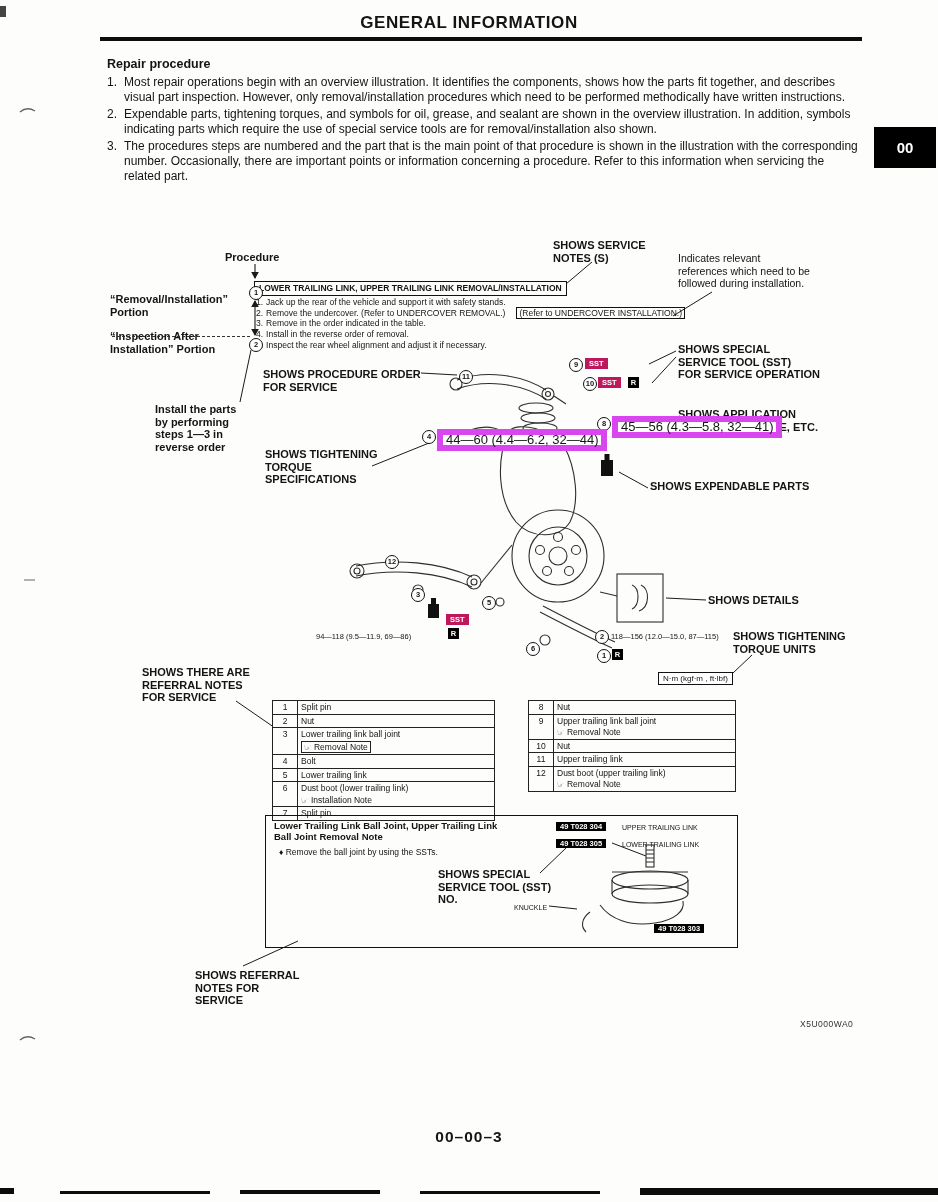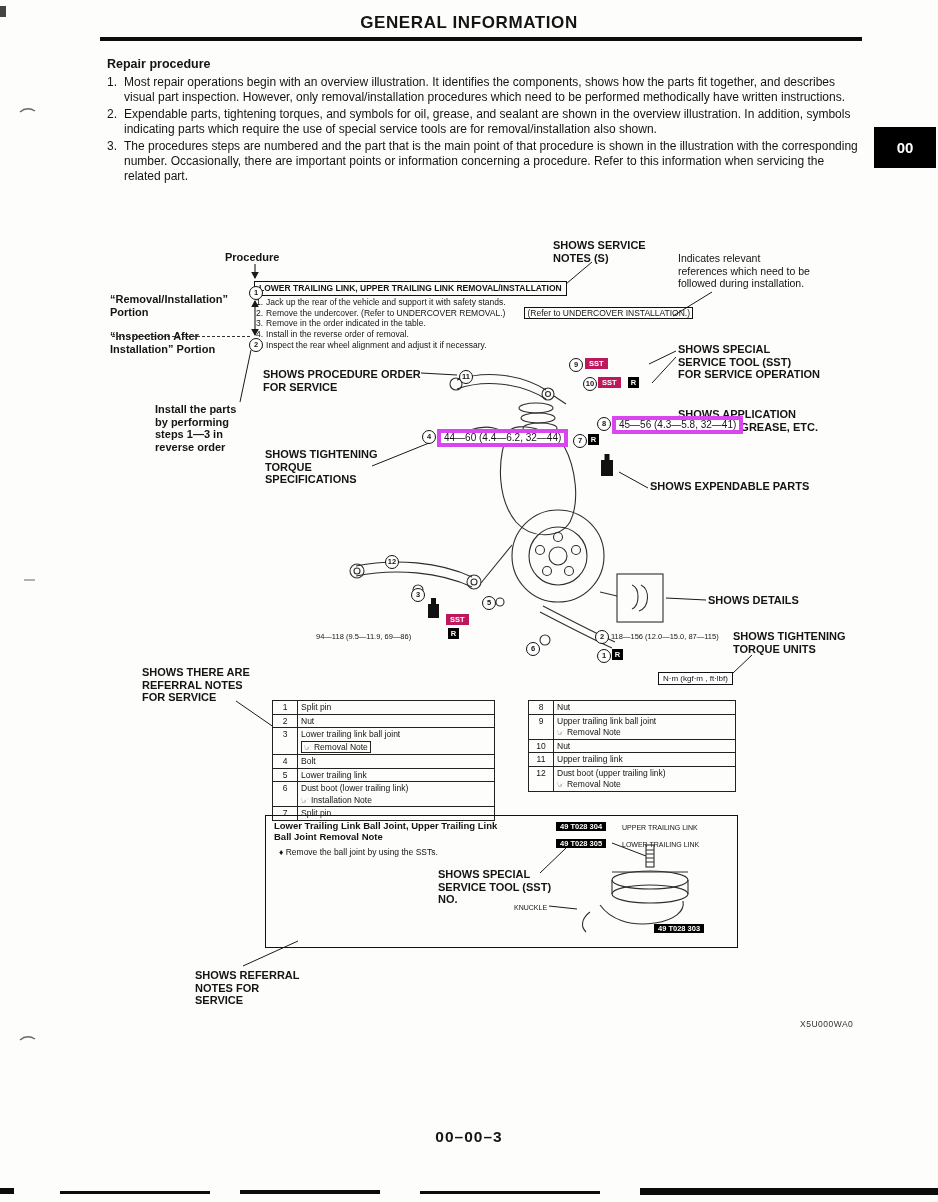--- a/index.html
+++ b/index.html
@@ -23,31 +23,31 @@
   .repair-item .num { width:17px; flex:0 0 17px; }
   .repair-item .txt { flex:1; }
 
   .lbl { position:absolute; z-index:2; font-size:11px; line-height:12.5px; font-weight:bold; white-space:pre-line; }
   .lbl.normal { font-weight:normal; font-size:10.5px; }
 
   .proc-box { left:250px; top:281px; width:494px; font-size:8.5px; line-height:10.8px; }
   .proc-title { display:inline-block; border:1px solid #111; padding:1px 4px; font-weight:bold; margin-left:4px; margin-bottom:1px; }
   .proc-step { margin-left:6px; white-space:nowrap; }
   .proc-step .sn { margin-right:3px; }
-  .proc-step .boxed { border:1px solid #111; padding:0 2px; margin-left:19px; }
+  .proc-step .boxed { border:1px solid #111; padding:0 2px; margin-left:11px; }
 
   .dashed-sep { left:112px; top:336px; width:138px; height:0; border-top:1.5px dashed #333; }
 
   .marker { position:absolute; z-index:3; width:12px; height:12px; border:1px solid #111; border-radius:50%;
     background:#fff; font-size:7.5px; line-height:12px; text-align:center; font-weight:bold; }
   .sst-box { position:absolute; z-index:3; background:#be185d; color:#fff; font-size:7.5px; font-weight:bold;
     padding:1px 4px; line-height:9px; white-space:nowrap; }
   .r-box { position:absolute; z-index:3; background:#000; color:#fff; font-size:7.5px; font-weight:bold;
     width:11px; height:11px; line-height:11px; text-align:center; }
-  .torque-box { position:absolute; z-index:3; border:4px solid #d946ef; background:#fff; font-size:10px;
+  .torque-box { position:absolute; z-index:3; border:6px solid #d946ef; background:#fff; font-size:13px;
     line-height:10px; padding:0 3px; white-space:nowrap; }
   .torque-text { position:absolute; z-index:3; font-size:7.5px; white-space:nowrap; }
   .unit-box { left:658px; top:672px; border:1px solid #111; background:#fff; font-size:8px; padding:1px 4px; white-space:nowrap; }
 
   .parts-table { position:absolute; z-index:2; border-collapse:collapse; background:#fdfdfb; }
   .parts-table td { border:1px solid #222; font-size:8.5px; line-height:10.5px; padding:1px 3px; vertical-align:top; }
   .parts-table .c-num { width:18px; text-align:center; }
   .parts-table .d { display:block; }
   .parts-table .note { display:inline-block; margin-top:1px; }
   .parts-table .note.boxed { border:1px solid #222; padding:0 2px; }

